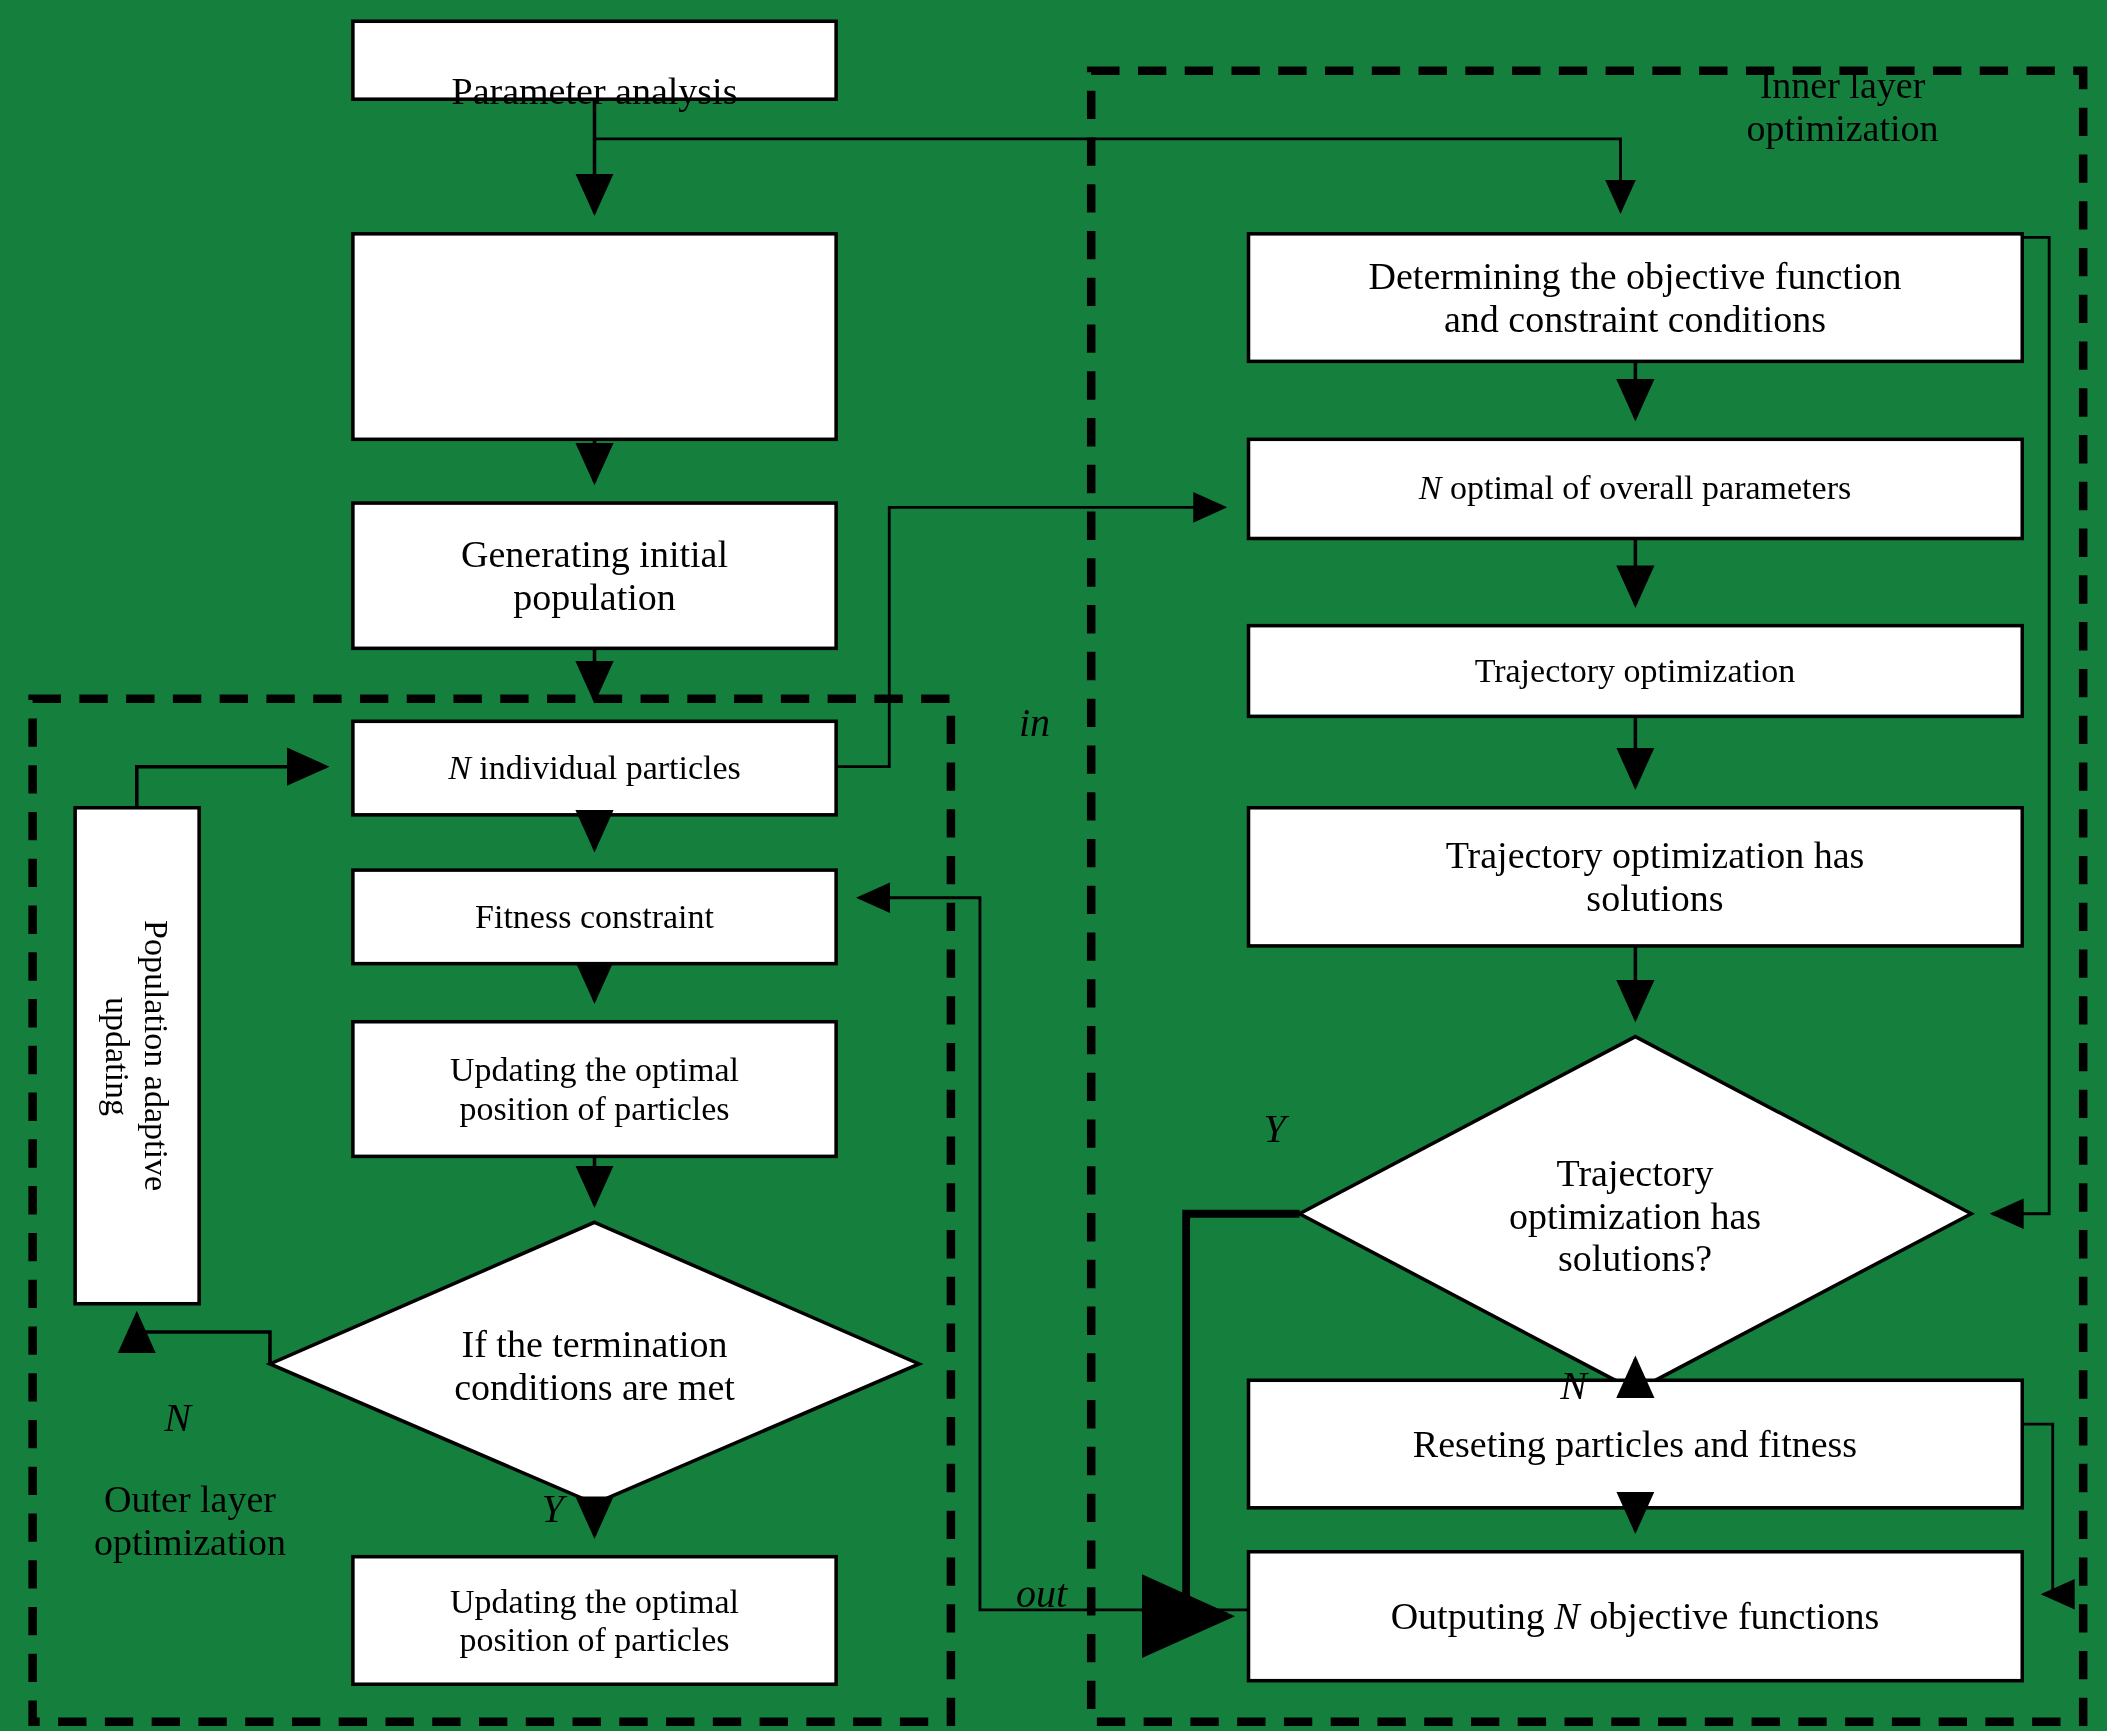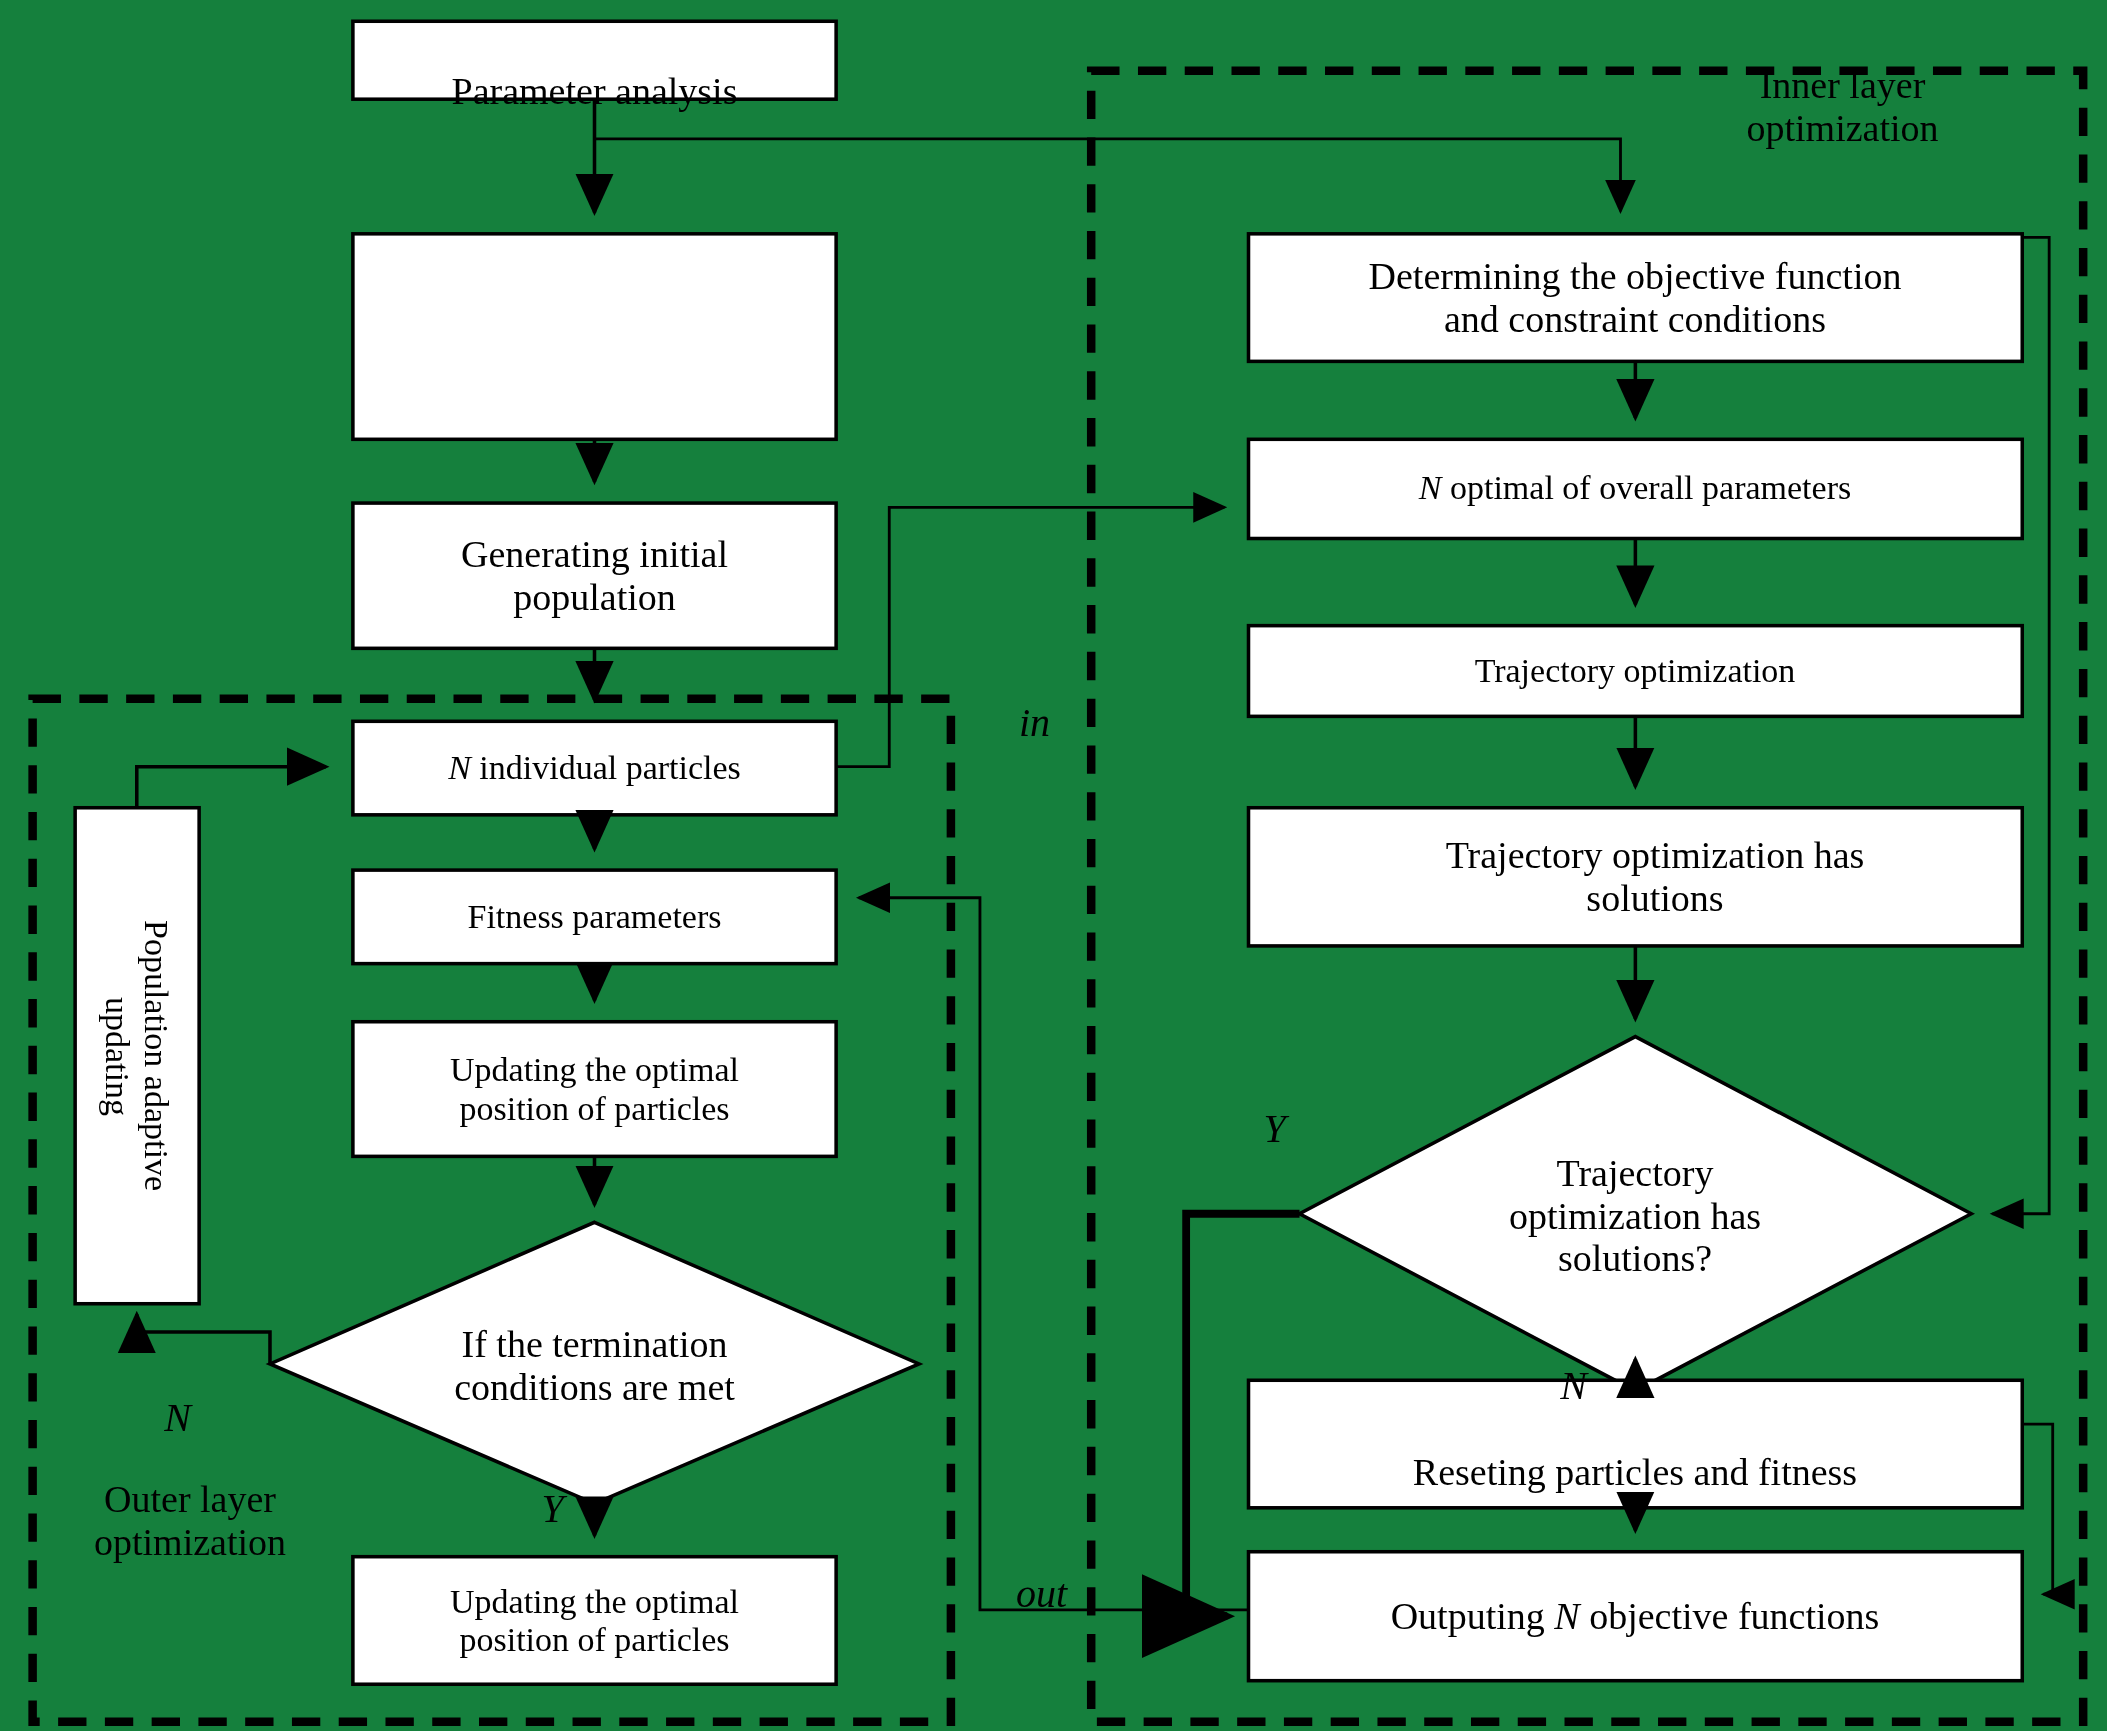--- a/index.html
+++ b/index.html
@@ -147,21 +147,21 @@
   <div class="lbl center-box" style="left:353px;top:21px;width:483px;height:78px;font-size:38px;margin-top:31px;">Parameter analysis</div>
 
 
   <div class="lbl center-box" style="left:353px;top:503px;width:483px;height:145px;font-size:38px;">Generating initial
 population</div>
 
   <div class="lbl center-box" style="left:353px;top:721px;width:483px;height:94px;font-size:34px;">
     <span><span class="it">N</span><span> individual particles</span></span>
   </div>
 
-  <div class="lbl center-box" style="left:353px;top:870px;width:483px;height:94px;font-size:34px;">Fitness parameters</div>
+  <div class="lbl center-box" style="left:353px;top:870px;width:483px;height:94px;font-size:34px;">Fitness constraint</div>
 
   <div class="lbl center-box" style="left:353px;top:1022px;width:483px;height:135px;font-size:34px;">Updating the optimal
 position of particles</div>
 
   <div class="lbl center-box" style="left:325px;top:1284px;width:539px;height:163px;font-size:38px;">If the termination
 conditions are met</div>
 
   <div class="lbl center-box" style="left:353px;top:1557px;width:483px;height:128px;font-size:34px;">Updating the optimal
 position of particles</div>
 
@@ -177,21 +177,21 @@
 
   <div class="lbl center-box" style="left:1248px;top:626px;width:774px;height:91px;font-size:34px;">Trajectory optimization</div>
 
   <div class="lbl center-box" style="left:1248px;top:808px;width:774px;height:138px;font-size:38px;padding-left:20px;">Trajectory optimization has
 solutions</div>
 
   <div class="lbl center-box" style="left:1373px;top:1115px;width:524px;height:202px;font-size:38px;">Trajectory
 optimization has
 solutions?</div>
 
-  <div class="lbl center-box" style="left:1248px;top:1380px;width:774px;height:128px;font-size:38px;margin-top:28px;">Reseting particles and fitness</div>
+  <div class="lbl center-box" style="left:1248px;top:1380px;width:774px;height:128px;font-size:38px;">Reseting particles and fitness</div>
 
   <div class="lbl center-box" style="left:1248px;top:1552px;width:774px;height:129px;font-size:38px;">
     <span><span>Outputing </span><span class="it">N</span><span> objective functions</span></span>
   </div>
 
   <div class="lbl it" style="left:992px;top:701px;width:85px;font-size:40px;">in</div>
 
   <div class="lbl it" style="left:992px;top:1572px;width:99px;font-size:40px;">out</div>
 
   <div class="lbl it" style="left:149px;top:1396px;width:57px;font-size:40px;">N</div>

